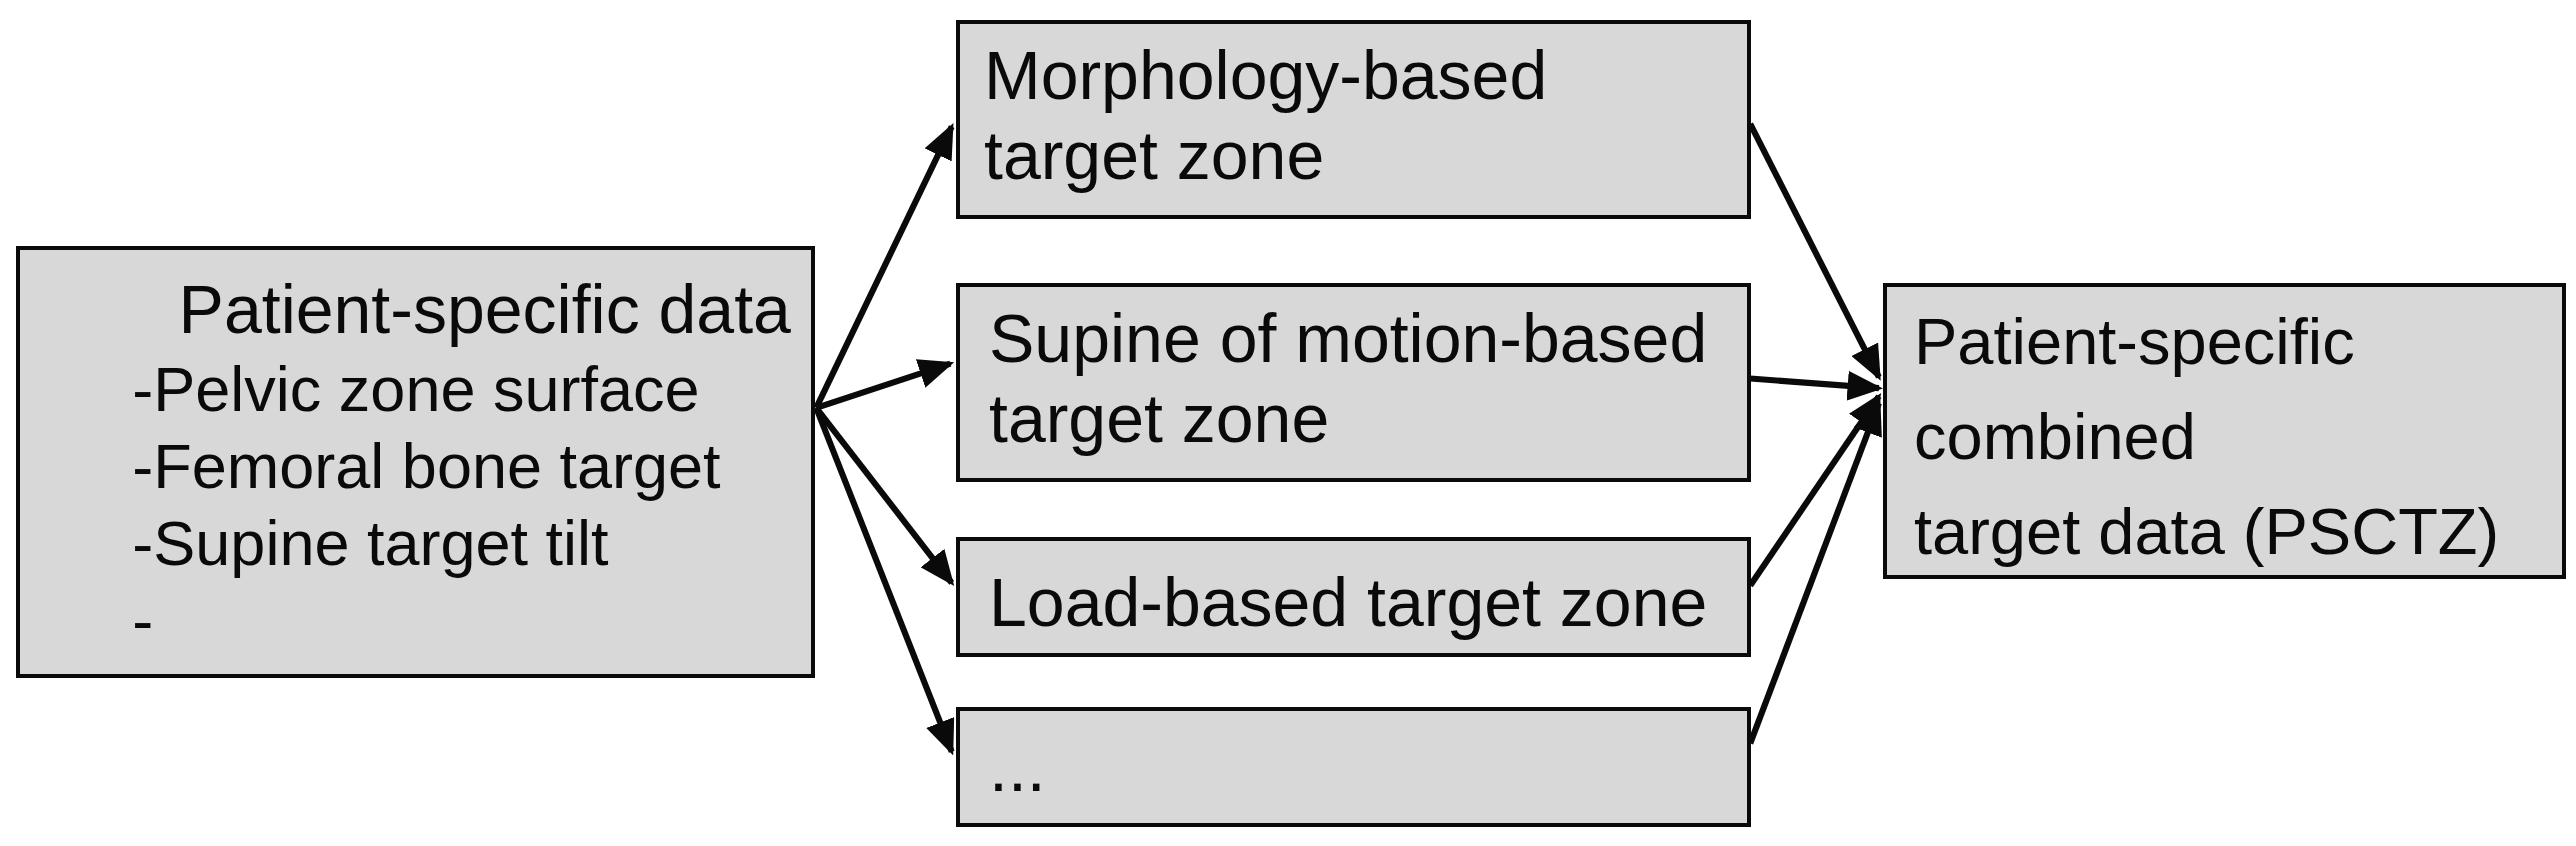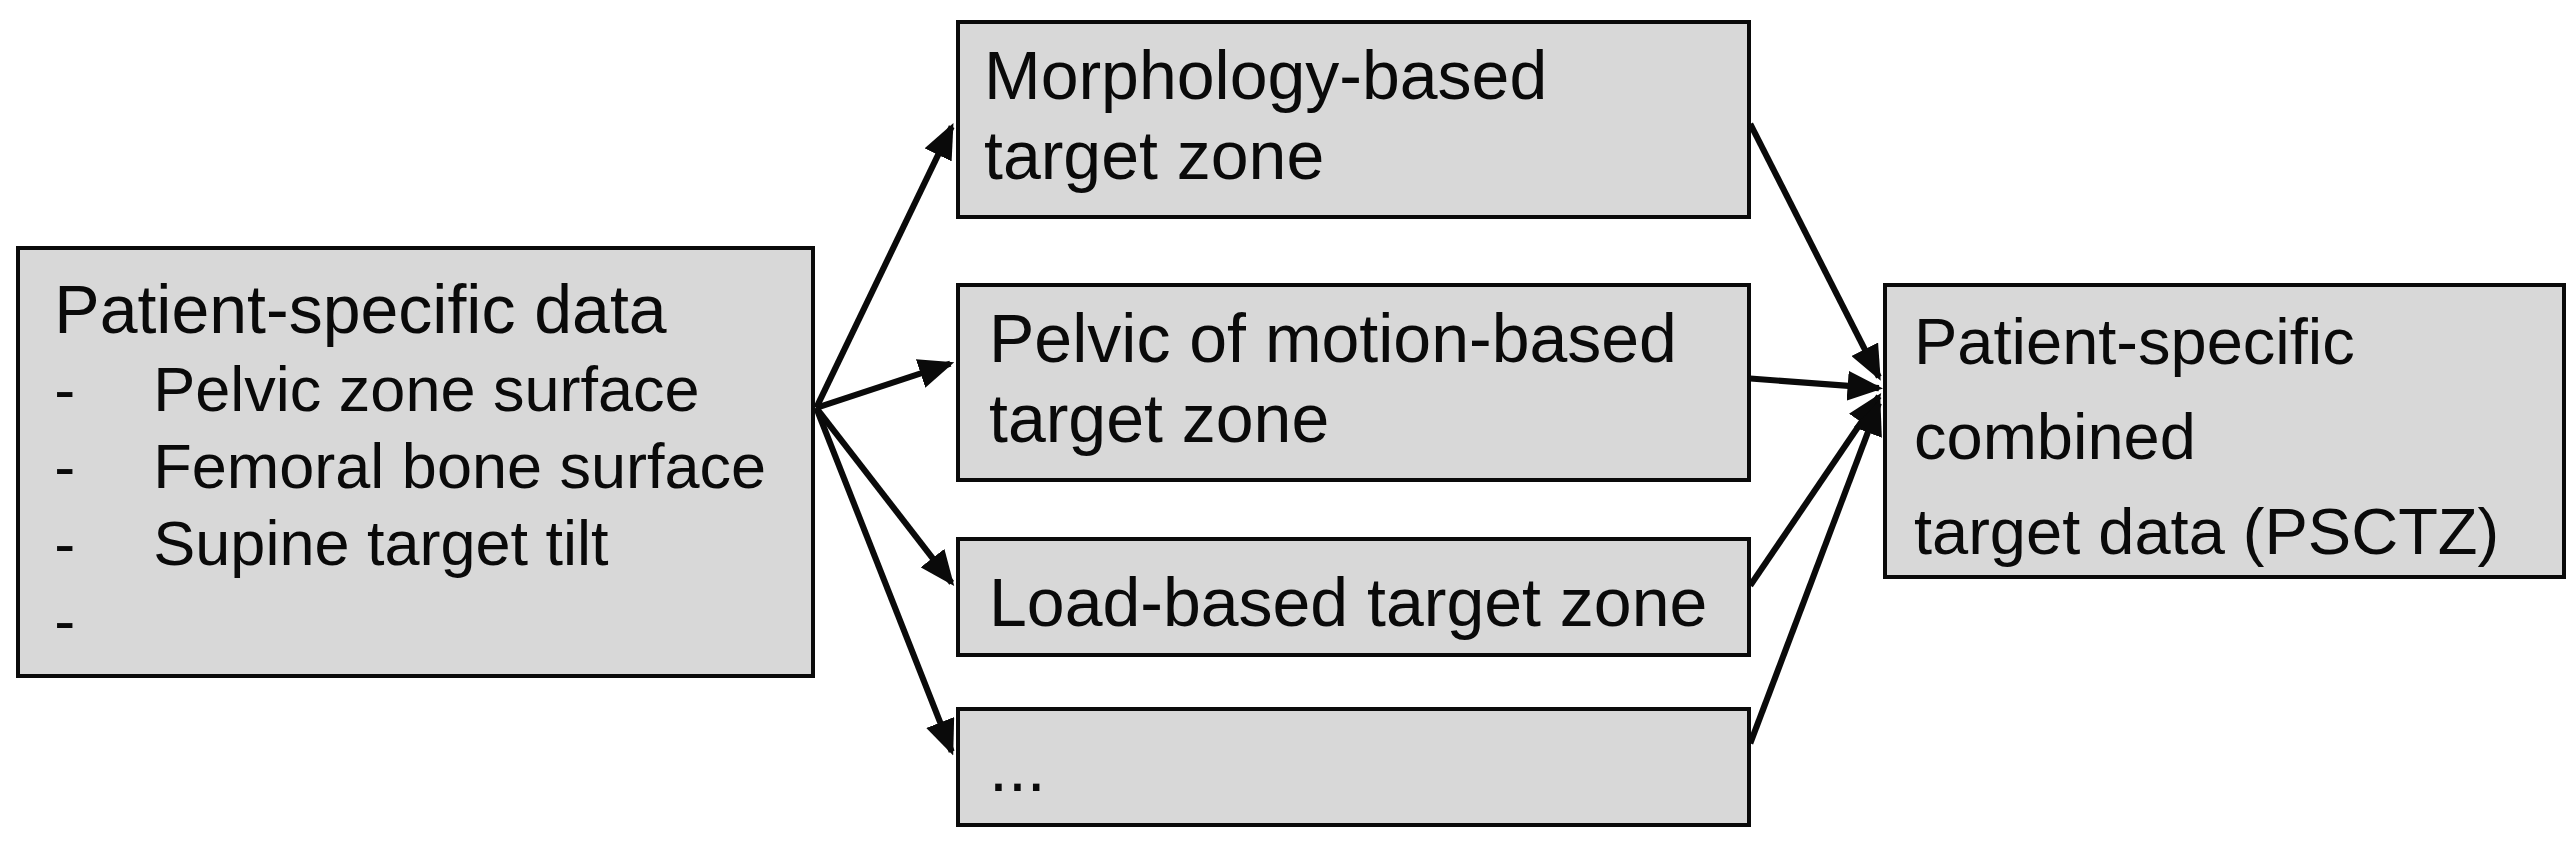--- a/index.html
+++ b/index.html
@@ -24,20 +24,21 @@
   .box {
     position: absolute;
     background: var(--box-fill);
     border: 4.1px solid var(--box-border);
     color: var(--text);
   }
   
   .box.source {
     left: 16.3px; top: 246px; width: 799px; height: 432px;
     padding: 17.7px 20.4px 0 34px;
+    text-align: right;
   }
   .source-title {
     font-size: 68px;
     line-height: 83px;
     white-space: nowrap;
   }
   .source-item {
     display: flex;
     font-size: 63px;
     line-height: 77px;
@@ -83,38 +84,38 @@
 <div class="diagram">
 
   <div class="box source">
     <div class="source-title">Patient-specific data</div>
     <div class="source-item">
       <span class="dash">-</span>
       <span>Pelvic zone surface</span>
     </div>
     <div class="source-item">
       <span class="dash">-</span>
-      <span>Femoral bone surface</span>
+      <span>Femoral bone target</span>
     </div>
     <div class="source-item">
       <span class="dash">-</span>
       <span>Supine target tilt</span>
     </div>
     <div class="source-item">
       <span class="dash">-</span>
     </div>
   </div>
 
   <div class="box mid mid-1">
     <div class="mid-line">Morphology-based</div>
     <div class="mid-line">target zone</div>
   </div>
 
   <div class="box mid mid-2">
-    <div class="mid-line">Pelvic of motion-based</div>
+    <div class="mid-line">Supine of motion-based</div>
     <div class="mid-line">target zone</div>
   </div>
 
   <div class="box mid mid-3">
     <div class="mid-line">Load-based target zone</div>
   </div>
 
   <div class="box mid mid-4">
     <div class="mid-line">...</div>
   </div>

